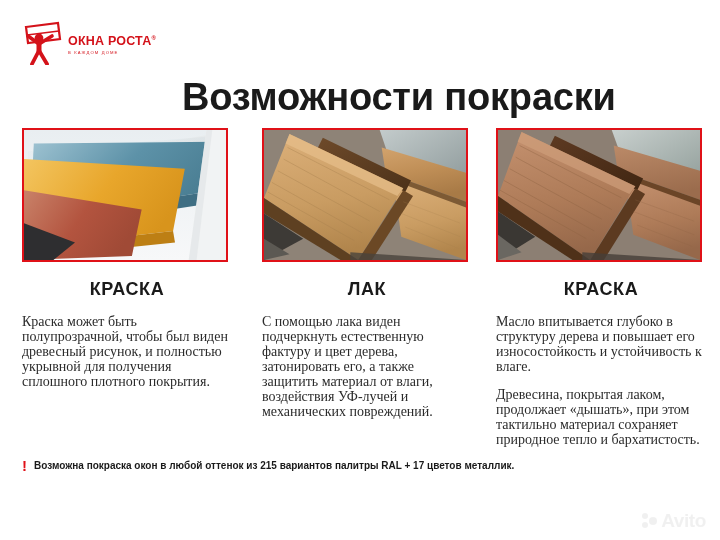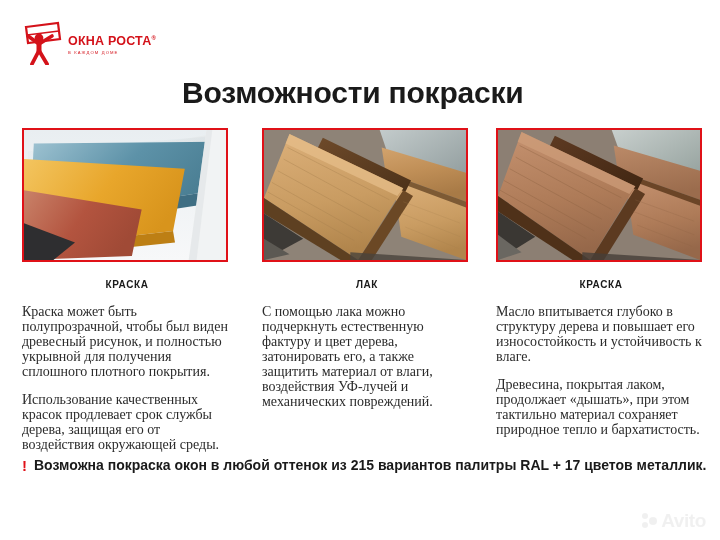--- a/index.html
+++ b/index.html
@@ -62,21 +62,21 @@
     margin-top: 3px;
     text-transform: uppercase;
     white-space: nowrap;
   }
 
   
   .page-title {
     position: absolute;
     left: 182px;
     top: 76px;
-    font-size: 30px;
+    font-size: 38px;
     font-weight: bold;
     color: #1a1a1a;
     letter-spacing: -0.2px;
     white-space: nowrap;
   }
 
   
   .columns {
     position: absolute;
     left: 0;
@@ -98,21 +98,21 @@
     height: 134px;
     border: 2px solid #e01118;
     background: #cfcfcf;
     overflow: hidden;
     position: relative;
   }
   .photo-frame svg { display: block; width: 100%; height: 100%; }
 
   .col-heading {
     text-align: center;
-    font-size: 10px;
+    font-size: 18px;
     font-weight: bold;
     color: #1a1a1a;
     letter-spacing: 0.6px;
     margin-top: 17px;
   }
 
   .col-body { margin-top: 14px; }
   .col-body p {
     font-size: 14px;
     line-height: 15px;
@@ -130,21 +130,21 @@
     align-items: flex-start;
     gap: 7px;
   }
   .excl {
     color: #e01118;
     font-size: 15px;
     font-weight: bold;
     line-height: 15px;
   }
   .footer-text {
-    font-size: 14px;
+    font-size: 10px;
     font-weight: bold;
     color: #1a1a1a;
     line-height: 15px;
     white-space: nowrap;
   }
 
   
   .watermark {
     position: absolute;
     right: 14px;
@@ -247,21 +247,20 @@
 
           <polygon points="0,96 52,116 30,134 0,134" fill="#2e2e30"></polygon>
 
           <polygon points="186,0 206,0 206,134 168,134" fill="#f1f3f4"></polygon>
           <polygon points="168,134 186,0 192,0 176,134" fill="#dfe3e5" opacity="0.6"></polygon>
         </svg>
       </div>
       <div class="col-heading">КРАСКА</div>
       <div class="col-body">
         <p>Краска может быть полупрозрачной, чтобы был виден древесный рисунок, и полностью укрывной для получения сплошного плотного покрытия.</p>
-        <p>Использование качественных красок продлевает срок службы дерева, защищая его от воздействия окружающей среды.</p>
       </div>
     </div>
 
     <div class="column col-2">
       <div class="photo-frame">
         <svg viewBox="0 0 206 134" preserveAspectRatio="none" xmlns="http://www.w3.org/2000/svg">
           <defs>
             <linearGradient id="p2light" x1="0" y1="0" x2="0.3" y2="1">
               <stop offset="0" stop-color="#d2a36d"></stop>
                 <stop offset="0.5" stop-color="#c08f57"></stop>
@@ -311,21 +310,21 @@
             <line x1="144" y1="100" x2="198" y2="122"></line>
           </g>
 
           <polygon points="0,86 40,112 0,134" fill="#3d3a36"></polygon>
           <polygon points="0,112 26,128 0,134" fill="#5c5953"></polygon>
           <polygon points="88,126 206,134 88,134" fill="#4a443c" opacity="0.8"></polygon>
         </svg>
       </div>
       <div class="col-heading">ЛАК</div>
       <div class="col-body">
-        <p>С помощью лака можно подчеркнуть естественную фактуру и цвет дерева, затонировать его, а также защитить материал от влаги, воздействия УФ-лучей и механических повреждений.</p>
+        <p>С помощью лака виден подчеркнуть естественную фактуру и цвет дерева, затонировать его, а также защитить материал от влаги, воздействия УФ-лучей и механических повреждений.</p>
       </div>
     </div>
 
     <div class="column col-3">
       <div class="photo-frame">
         <svg viewBox="0 0 206 134" preserveAspectRatio="none" xmlns="http://www.w3.org/2000/svg">
           <defs>
             <linearGradient id="p3face" x1="0" y1="0" x2="0.2" y2="1">
               <stop offset="0" stop-color="#c59270"></stop>
                 <stop offset="0.6" stop-color="#ae7b58"></stop>

